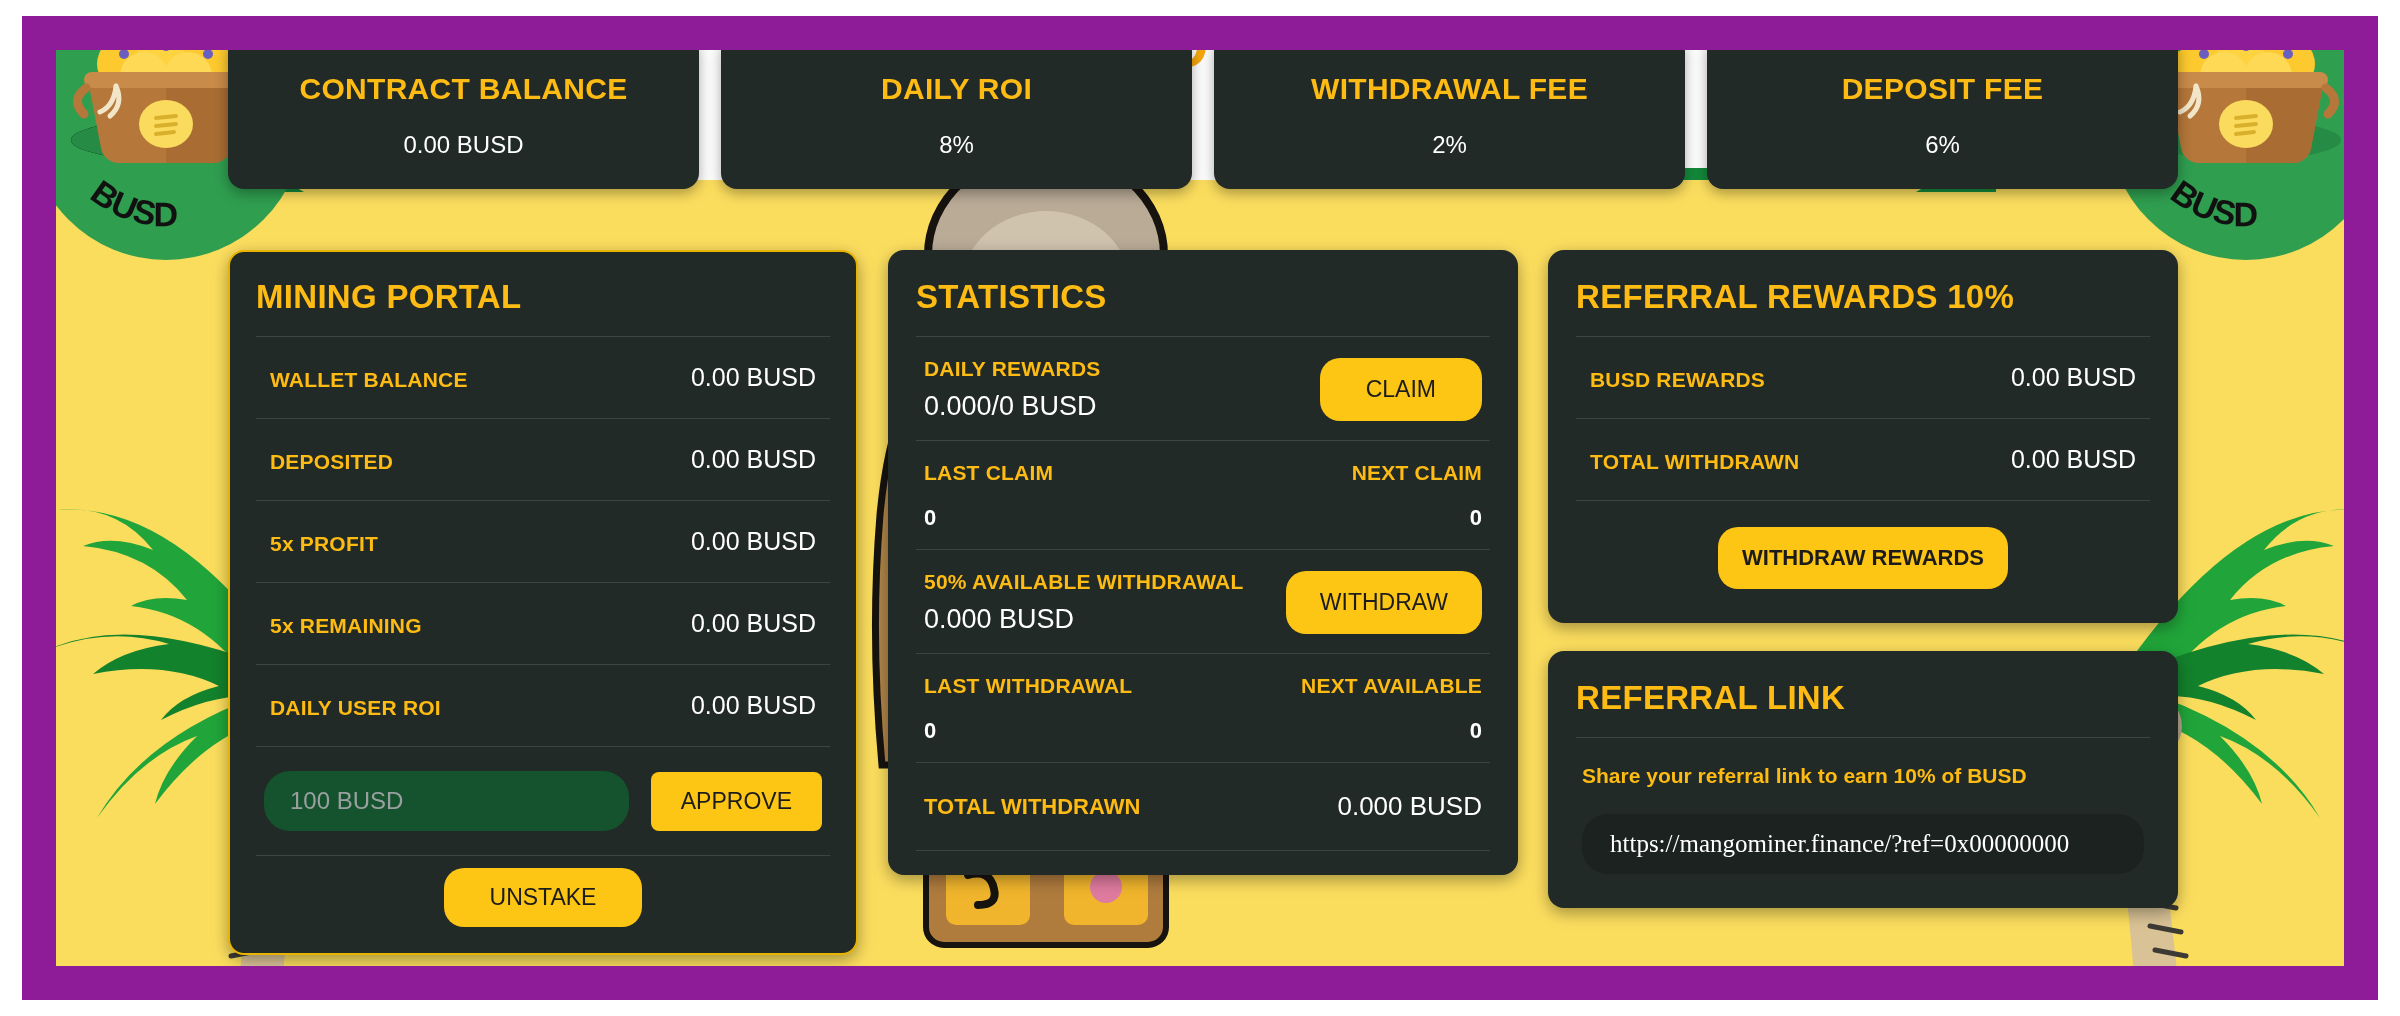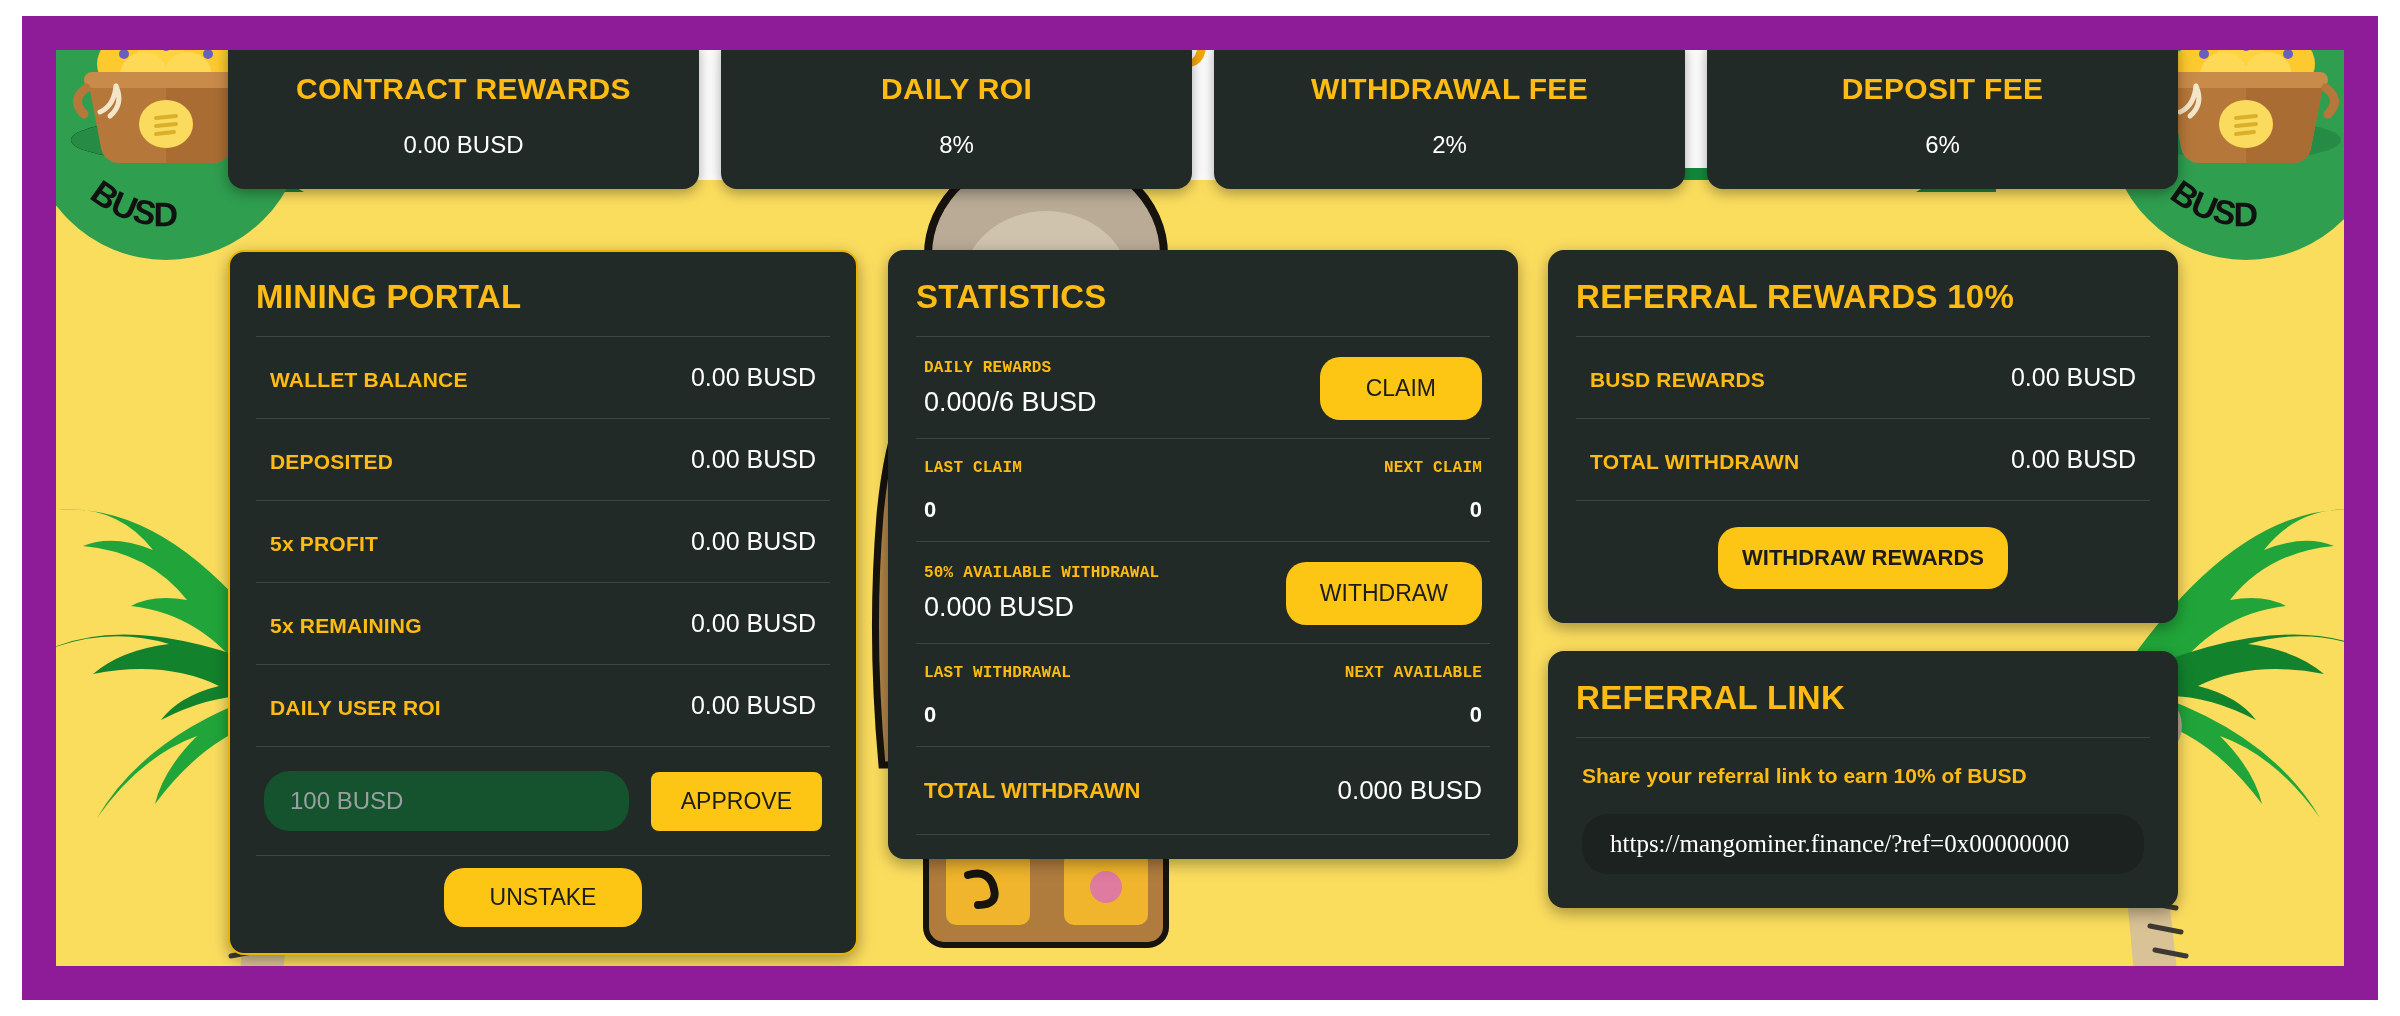--- a/index.html
+++ b/index.html
@@ -190,24 +190,23 @@
     color: #ffffff;
     font-size: 25px;
     font-weight: 400;
   }
 
   
   .srow { padding: 20px 8px 18px; }
   .srow-flex { display: flex; justify-content: space-between; align-items: center; }
   .srow .k {
     color: #fdbb13;
-    font-size: 16px;
+    font-size: 21px;
     font-weight: 800;
     letter-spacing: .2px;
-    font-family: Liberation Mono, monospace;
   }
   .srow .v {
     color: #ffffff;
     font-size: 27px;
     font-weight: 400;
     margin-top: 10px;
   }
   .pair { display: flex; justify-content: space-between; }
   .pair .v { font-size: 22px; font-weight: 700; }
 
@@ -454,21 +453,21 @@
         </svg>
       </div>
     </div>
 
     <div class="content">
 
       <div class="site-title">MANGO MINER</div>
 
       <div class="stat-row">
         <div class="stat-card">
-          <div class="label">CONTRACT REWARDS</div>
+          <div class="label">CONTRACT BALANCE</div>
           <div class="value">0.00 BUSD</div>
         </div>
         <div class="stat-card">
           <div class="label">DAILY ROI</div>
           <div class="value">8%</div>
         </div>
         <div class="stat-card">
           <div class="label">WITHDRAWAL FEE</div>
           <div class="value">2%</div>
         </div>
@@ -528,21 +527,21 @@
         </div>
 
         <div class="col">
           <div class="panel no-border">
             <div class="panel-title">STATISTICS</div>
             <div class="rule"></div>
 
             <div class="srow srow-flex">
               <div>
                 <div class="k">DAILY REWARDS</div>
-                <div class="v">0.000/6 BUSD</div>
+                <div class="v">0.000/0 BUSD</div>
               </div>
               <button class="btn btn-claim">CLAIM</button>
             </div>
             <div class="rule"></div>
 
             <div class="srow">
               <div class="pair">
                 <span class="k">LAST CLAIM</span>
                 <span class="k">NEXT CLAIM</span>
               </div>

